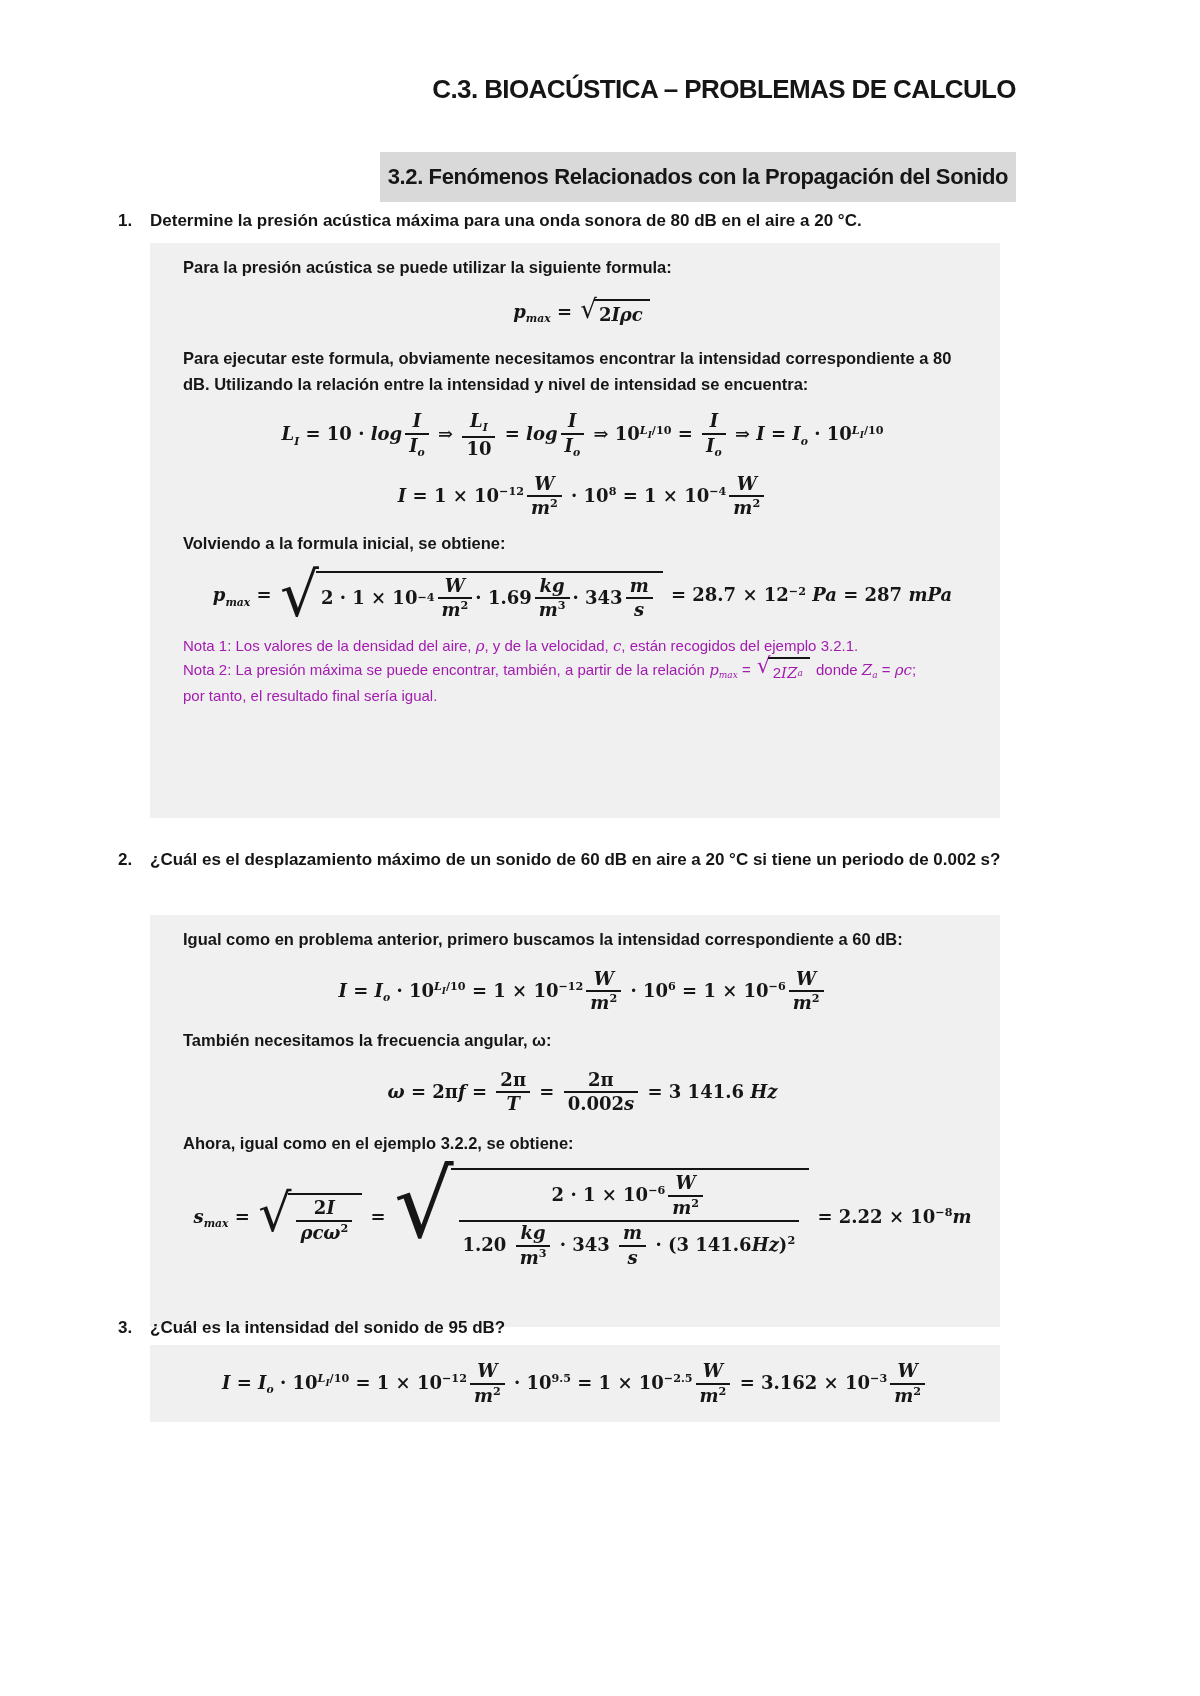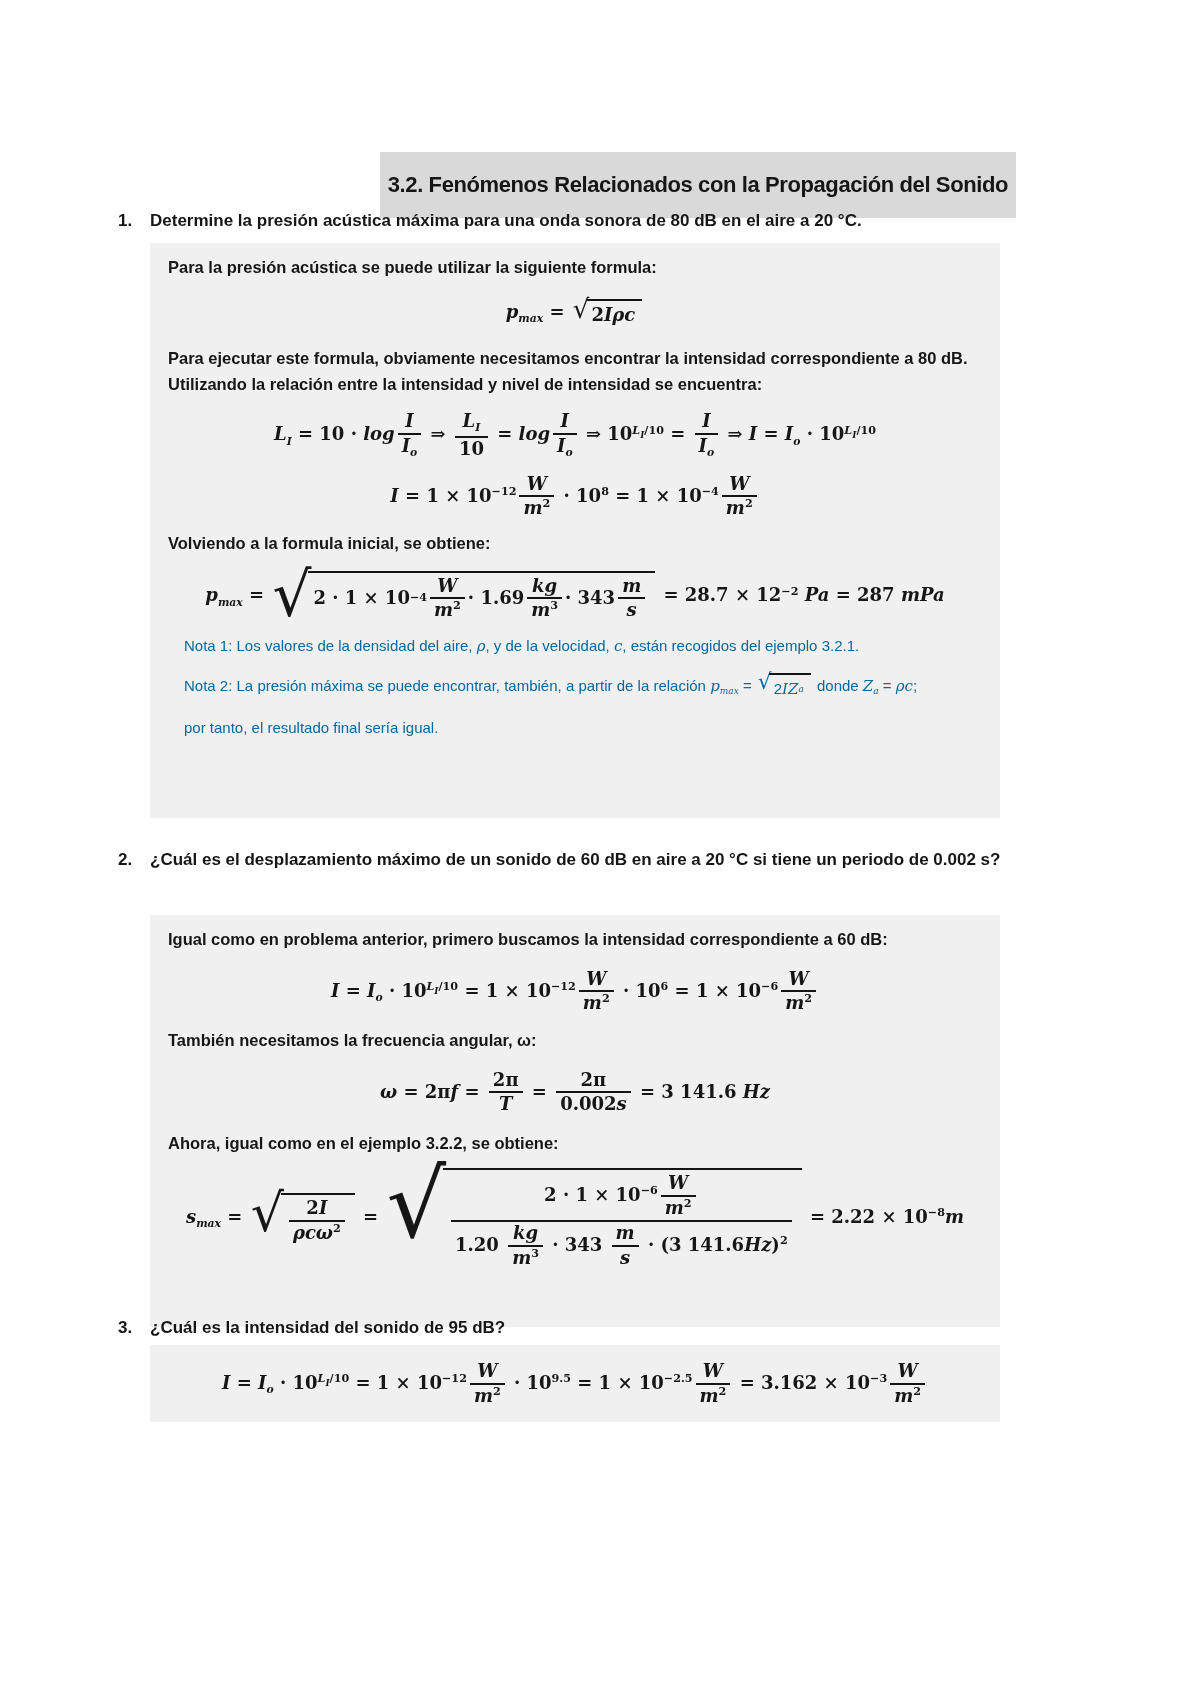--- a/index.html
+++ b/index.html
@@ -14,47 +14,47 @@
 
   .doc-title{
     position:absolute;top:74px;right:184px;
     font-size:26px;font-weight:bold;letter-spacing:-0.6px;
     white-space:nowrap;
   }
   .section-heading{
     position:absolute;top:152px;right:184px;
     font-size:22px;font-weight:bold;letter-spacing:-0.4px;
     background:#d9d9d9;
-    padding:20px 8px;
+    padding:12px 8px;
     white-space:nowrap;
   }
 
   .problem{
     position:absolute;left:118px;width:912px;
     font-size:17px;font-weight:bold;line-height:1.35;
     padding-left:32px;box-sizing:border-box;
   }
   .problem .pnum{position:absolute;left:0;top:0;}
 
   .solution-box{
     position:absolute;left:150px;width:850px;
     background:#f0f0f0;
     box-sizing:border-box;
-    padding:12px 18px 10px 18px;
+    padding:12px 18px 10px 33px;
     overflow:hidden;
   }
   .box-1{top:243px;height:575px;}
   .box-2{top:915px;height:412px;}
   .box-3{top:1345px;height:77px;display:flex;align-items:center;justify-content:center;padding:6px 18px;}
 
   .sol-p{
     font-size:16.5px;font-weight:bold;line-height:1.55;margin:0;
   }
   .nota{
-    font-size:15px;font-weight:normal;line-height:1.5;margin:16px;color:#0369a1;
+    font-size:15px;font-weight:normal;line-height:1.5;margin:0;color:#a21caf;
   }
   .nota-first{margin-top:12px;}
 
   
   .formula{
     font-family:"DejaVu Serif",serif;
     font-weight:bold;
     font-size:18px;
     text-align:center;
     line-height:1.25;
@@ -99,20 +99,21 @@
   
   .f-i60{margin:16px 0 14px;}
   .f-omega{margin:16px 0 16px;}
   .f-smax{margin:12px 0 0;}
 </style>
 </head>
 <body>
 
 <div class="page">
 
+  <div class="doc-title">C.3. BIOACÚSTICA – PROBLEMAS DE CALCULO</div>
 
   <div class="section-heading">3.2. Fenómenos Relacionados con la Propagación del Sonido</div>
 
   <div class="problem" style="top:210px;">
     <span class="pnum">1.</span>
     <span>Determine la presión acústica máxima para una onda sonora de 80 dB en el aire a 20 °C.</span>
   </div>
 
   <div class="solution-box box-1">
     <p class="sol-p">Para la presión acústica se puede utilizar la siguiente formula:</p>

